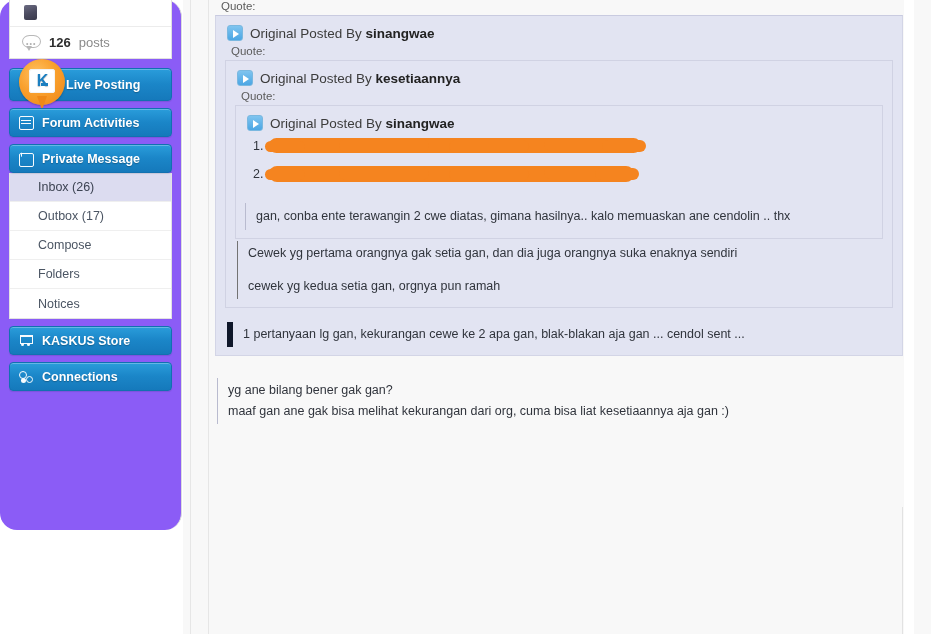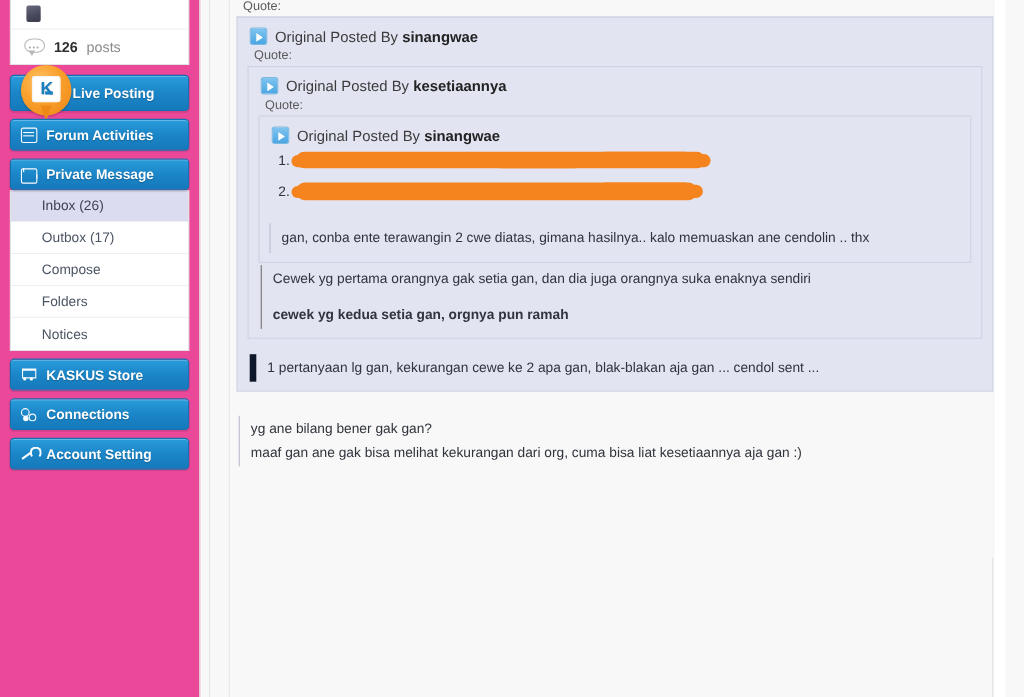--- a/index.html
+++ b/index.html
@@ -15,24 +15,25 @@
   #page {
     position: relative;
     width: 931px; height: 634px;
     background: #ffffff;
   }
 
   
   #sidebar {
     position: absolute;
     left: 0; top: 0;
-    width: 182px; height: 634px;
-    background: #ec4899;
+    width: 182px; height: 530px;
+    background: #8b5cf6;
     border-right: 1px solid #dcdcdc;
     padding: 0 9px;
+    border-radius: 17px;
   }
   .profile-card {
     background: #ffffff;
     border: 1px solid #e0e0e0;
     border-top: none;
     margin-top: 0;
   }
   .avatar-strip {
     height: 27px;
     padding: 2px 0 0 14px;
@@ -266,21 +267,21 @@
 
   .qbody {
     font-size: 12.5px;
     color: #30343c;
     line-height: 19px;
     border-left: 1px solid #737373;
     padding: 3px 4px 3px 10px;
     margin: 2px 0 0 2px;
   }
   .qbody p { margin: 0 0 14px 0; }
-  .qbody p:last-child { margin-bottom: 0; font-weight: bold; }
+  .qbody p:last-child { margin-bottom: 0; }
 
   .numlist {
     list-style: none;
     margin: 2px 0 10px 0;
     padding: 0 0 0 8px;
   }
   .numlist li {
     position: relative;
     font-size: 12.5px;
     color: #30343c;
@@ -411,24 +412,20 @@
     <div class="navbtn">
       <span class="ico ic-cart"></span>
       <span>KASKUS Store</span>
     </div>
 
     <div class="navbtn">
       <span class="ico ic-conn"></span>
       <span>Connections</span>
     </div>
 
-    <div class="navbtn">
-      <span class="ico ic-wrench"></span>
-      <span>Account Setting</span>
-    </div>
 
   </div>
 
   <div id="content">
     <div class="col-rule rule-a"></div>
     <div class="col-rule rule-b"></div>
     <div class="col-rule rule-c"></div>
     <div class="col-rule rule-d"></div>
 
     <div class="post-area">

